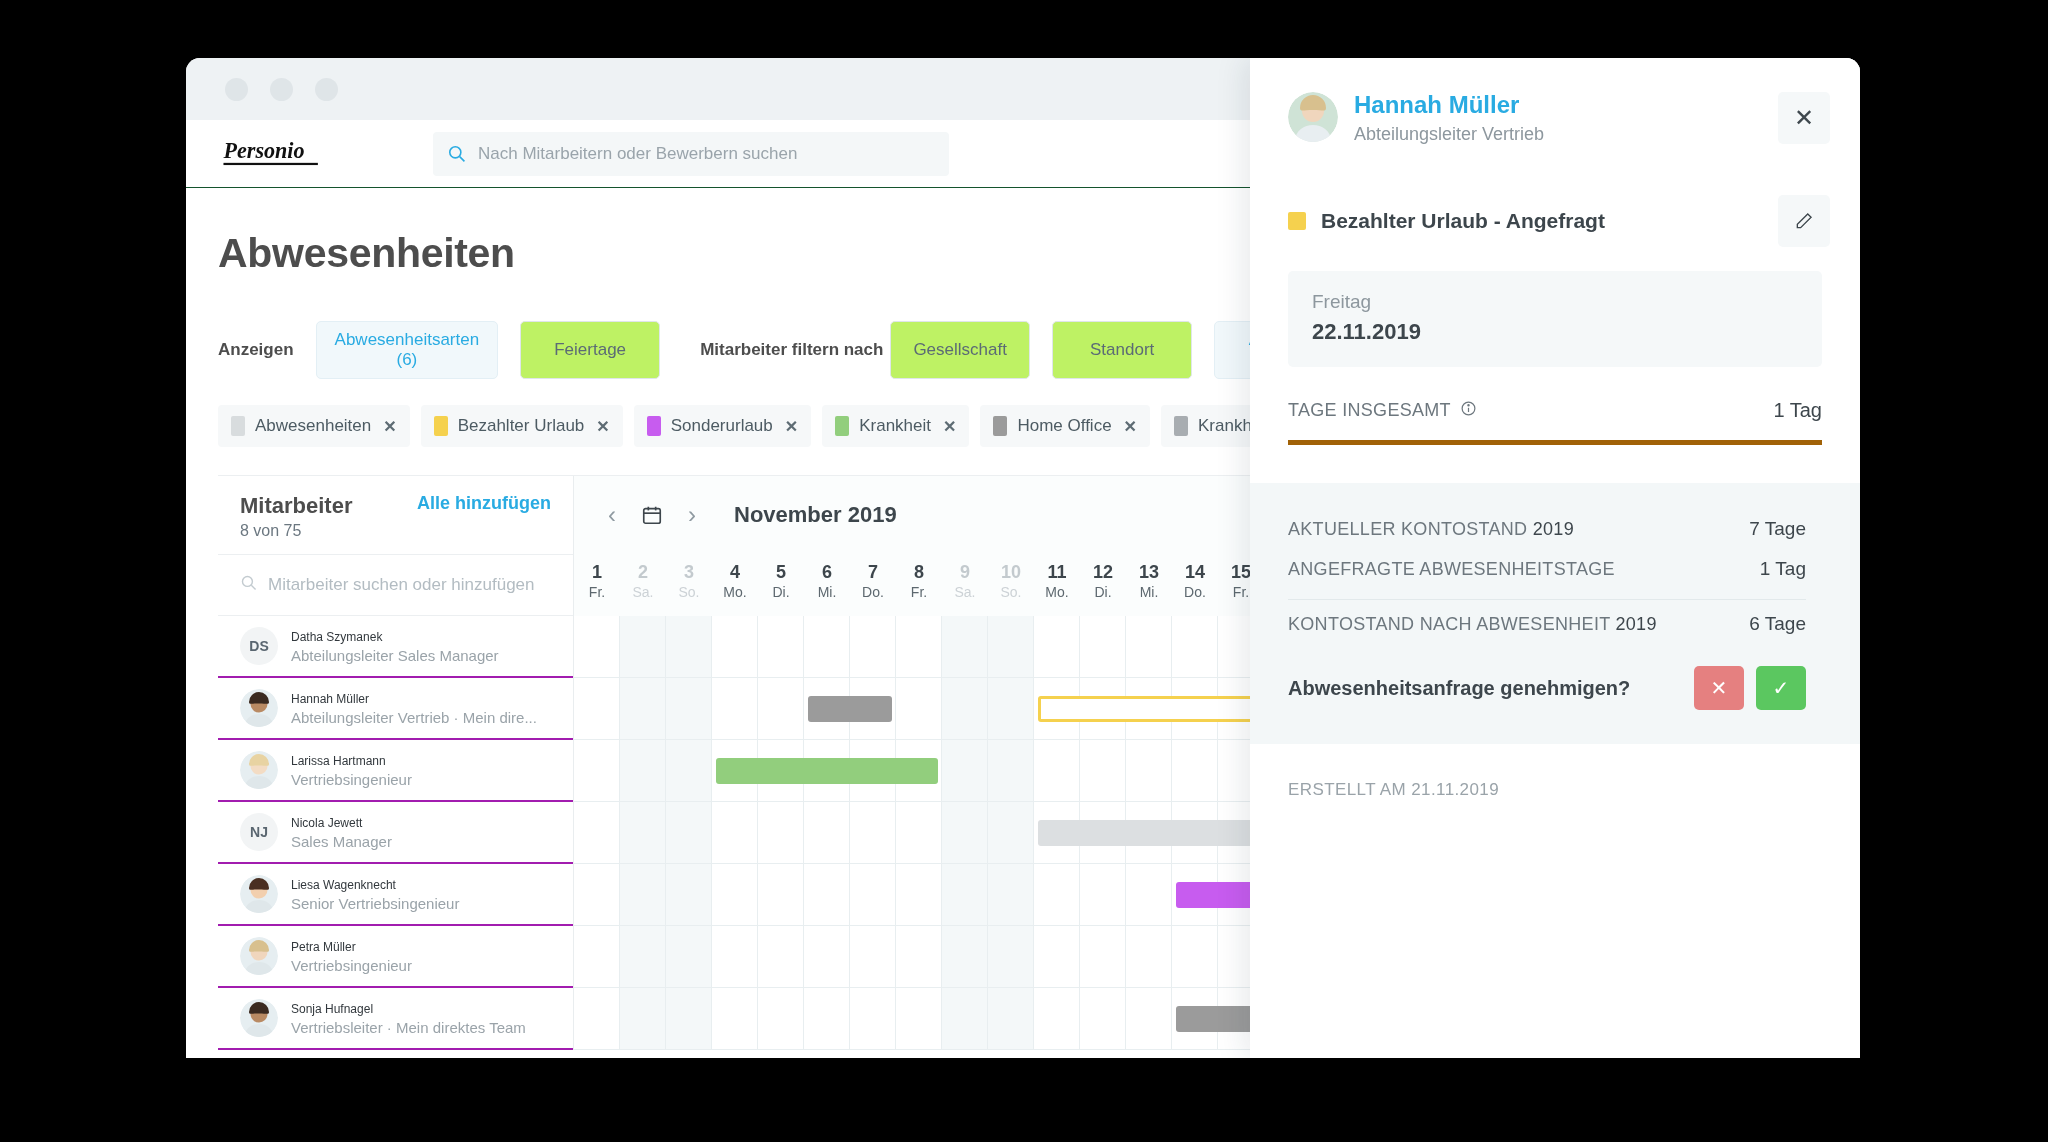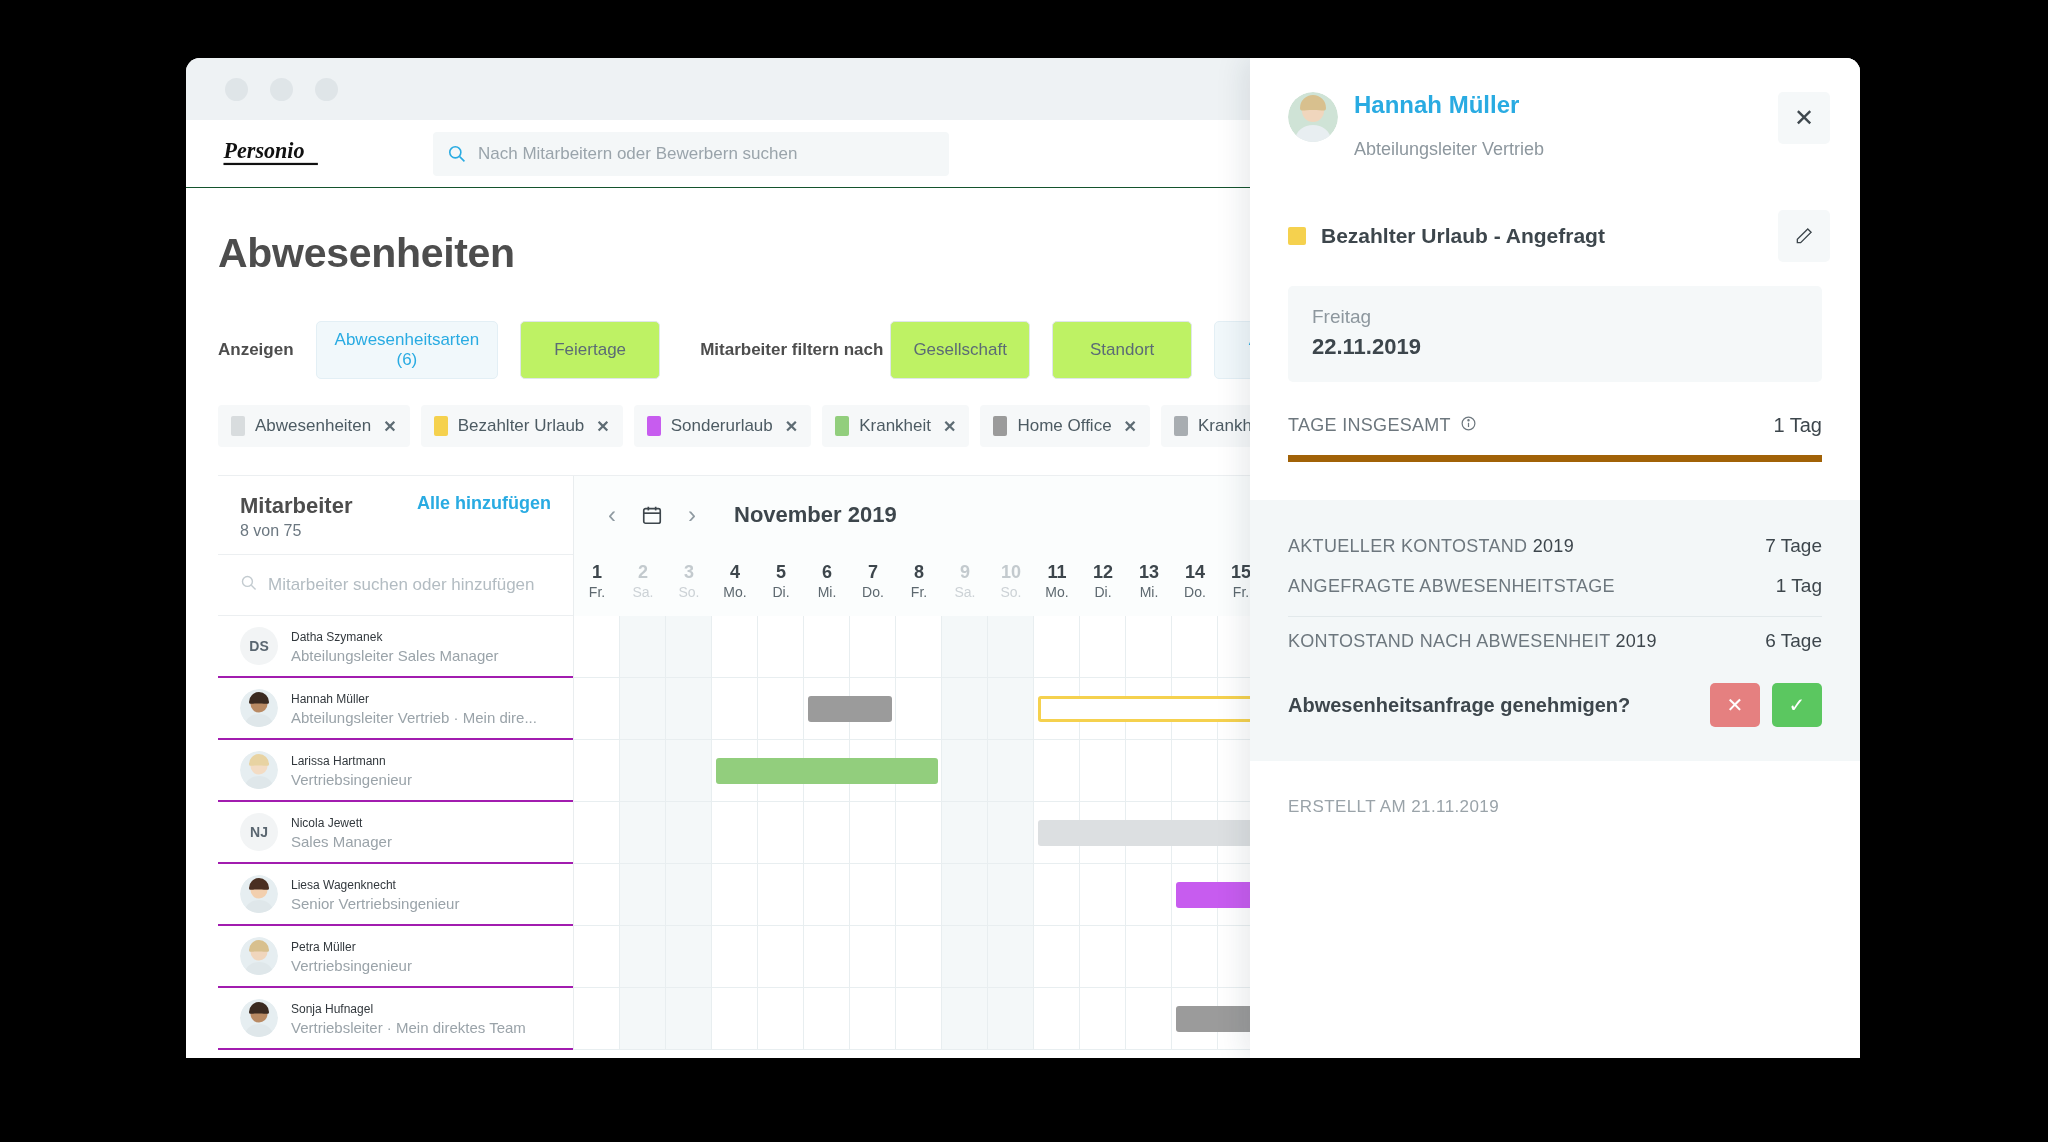--- a/index.html
+++ b/index.html
@@ -129,47 +129,47 @@
   
   .panel {
     position:absolute; right: 0; top: 0; width: 610px; height: 100%;
     background:#fff; box-shadow: -6px 0 28px rgba(22,40,55,.10);
     display:flex; flex-direction:column;
   }
   .p-head { display:flex; align-items:flex-start; padding: 34px 30px 0 38px; }
   .p-av { width: 50px; height: 50px; border-radius:50%; overflow:hidden; flex:none; }
   .p-who { margin-left: 16px; flex:1; }
   .p-name { font-size: 24px; font-weight:700; color:#29ABE2; line-height:1.1; }
-  .p-role { font-size: 18px; color:#8d979e; margin-top: 21px; }
+  .p-role { font-size: 18px; color:#8d979e; margin-top: 6px; }
   .closebtn {
     width: 52px; height: 52px; border-radius:5px; background:#f5f8f9;
     display:flex; align-items:center; justify-content:center;
     font-size: 24px; color:#3f484e;
   }
   .p-type { display:flex; align-items:center; padding: 50px 30px 0 38px; }
   .p-type .sw { width: 18px; height: 18px; border-radius:2px; }
   .p-type .lbl { font-size: 21px; font-weight:700; color:#3d464c; margin-left: 15px; flex:1; }
   .editbtn {
     width: 52px; height: 52px; border-radius:5px; background:#f5f8f9;
     display:flex; align-items:center; justify-content:center;
   }
   .datebox {
     margin: 24px 38px 0 38px; background:#f5f8f9; border-radius:5px;
     padding: 20px 24px 22px 24px;
   }
   .datebox .dw { font-size: 19px; color:#8d979e; }
   .datebox .dd { font-size: 22px; font-weight:700; color:#3d464c; margin-top: 6px; }
   .totrow {
     margin: 18px 38px 0 38px; padding: 14px 0 18px 0;
-    border-bottom: 7px solid #a16207;
+    border-bottom: 5px solid #a16207;
     display:flex; align-items:center; justify-content:space-between;
   }
   .totrow .l { font-size: 18px; color:#6d777e; letter-spacing:.3px; display:flex; align-items:center; gap:9px;}
   .totrow .v { font-size: 20px; color:#3d464c; }
-  .statbox { background:#f3f7f8; margin-top: 38px; padding: 26px 38px 34px 38px; }
+  .statbox { background:#f3f7f8; margin-top: 38px; padding: 26px 54px 34px 38px; }
   .srow { display:flex; justify-content:space-between; align-items:baseline; padding: 9px 0; }
   .srow .l { font-size: 18px; color:#6d777e; letter-spacing:.3px; }
   .srow .l b { color:#3d464c; font-weight:400; }
   .srow .v { font-size: 19px; color:#3d464c; }
   .sdiv { height:1px; background:#e2e9eb; margin: 10px 0 4px 0; }
   .approw { display:flex; align-items:center; justify-content:space-between; margin-top: 22px; }
   .approw .q { font-size: 20px; font-weight:700; color:#3d464c; }
   .appbtns { display:flex; gap: 12px; }
   .abtn {
     width: 50px; height: 44px; border-radius:5px;

